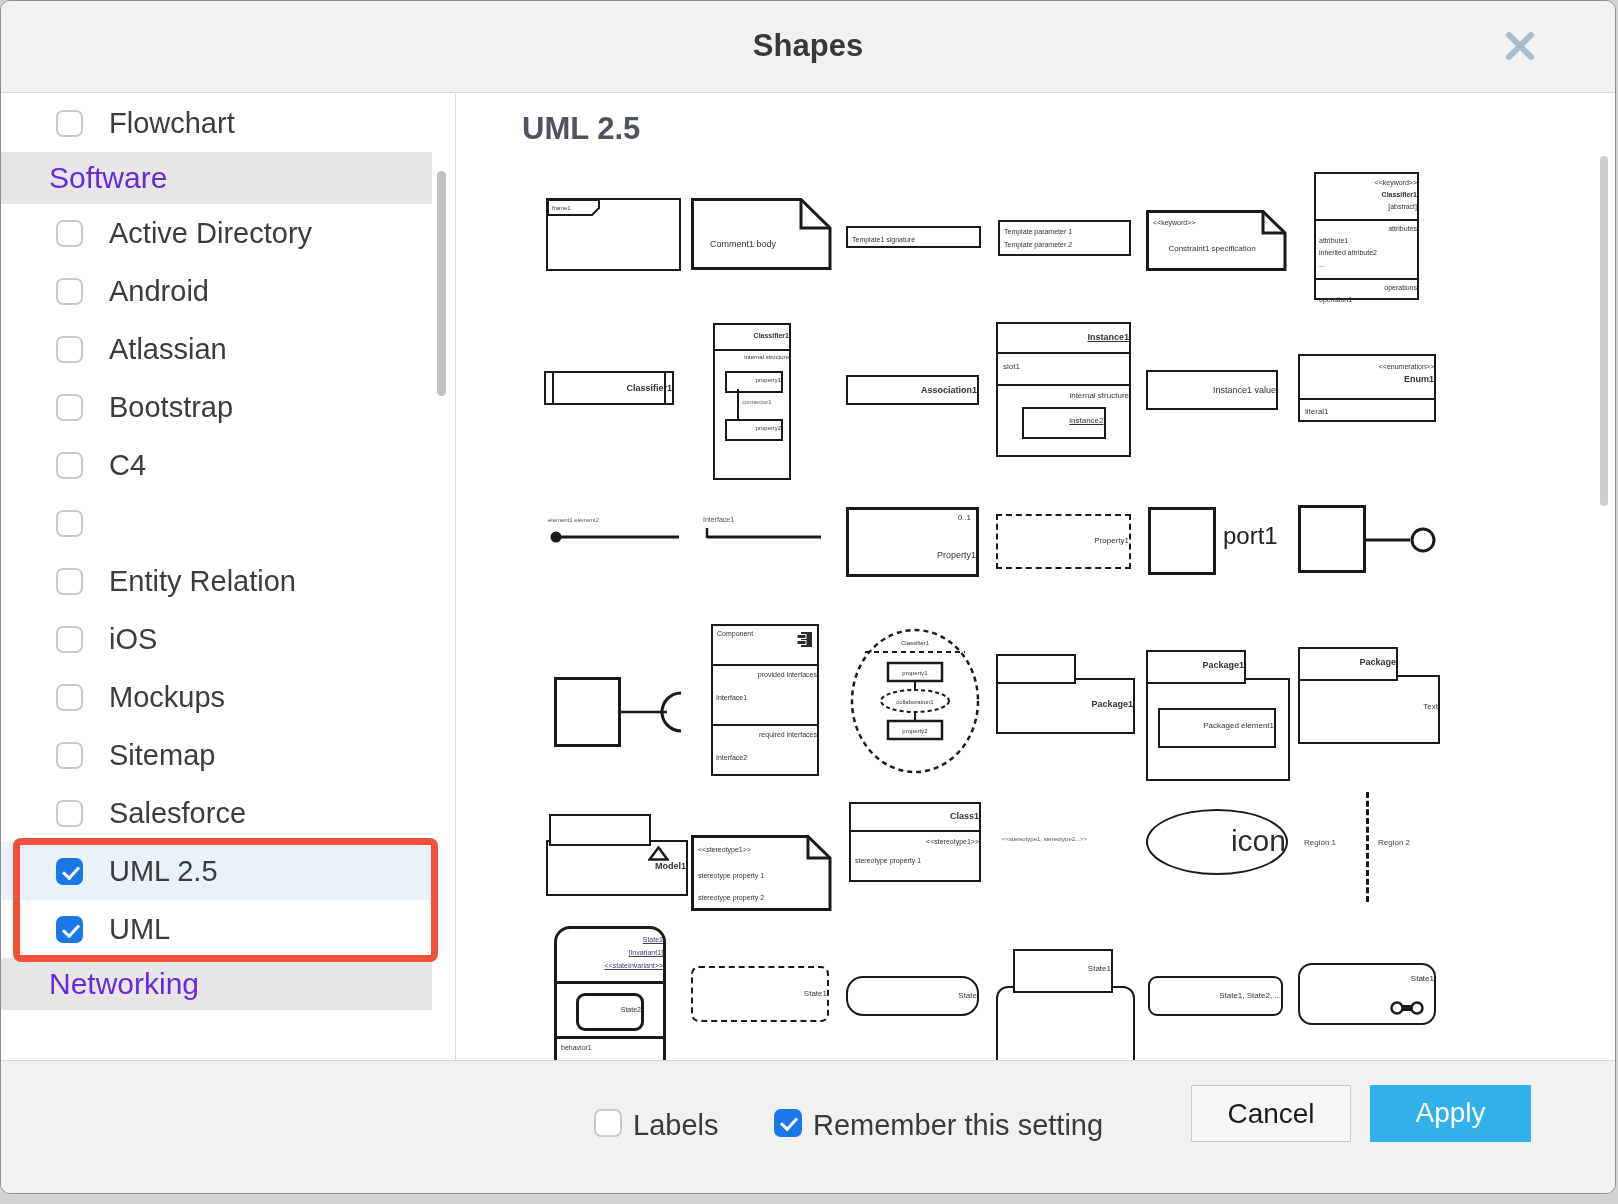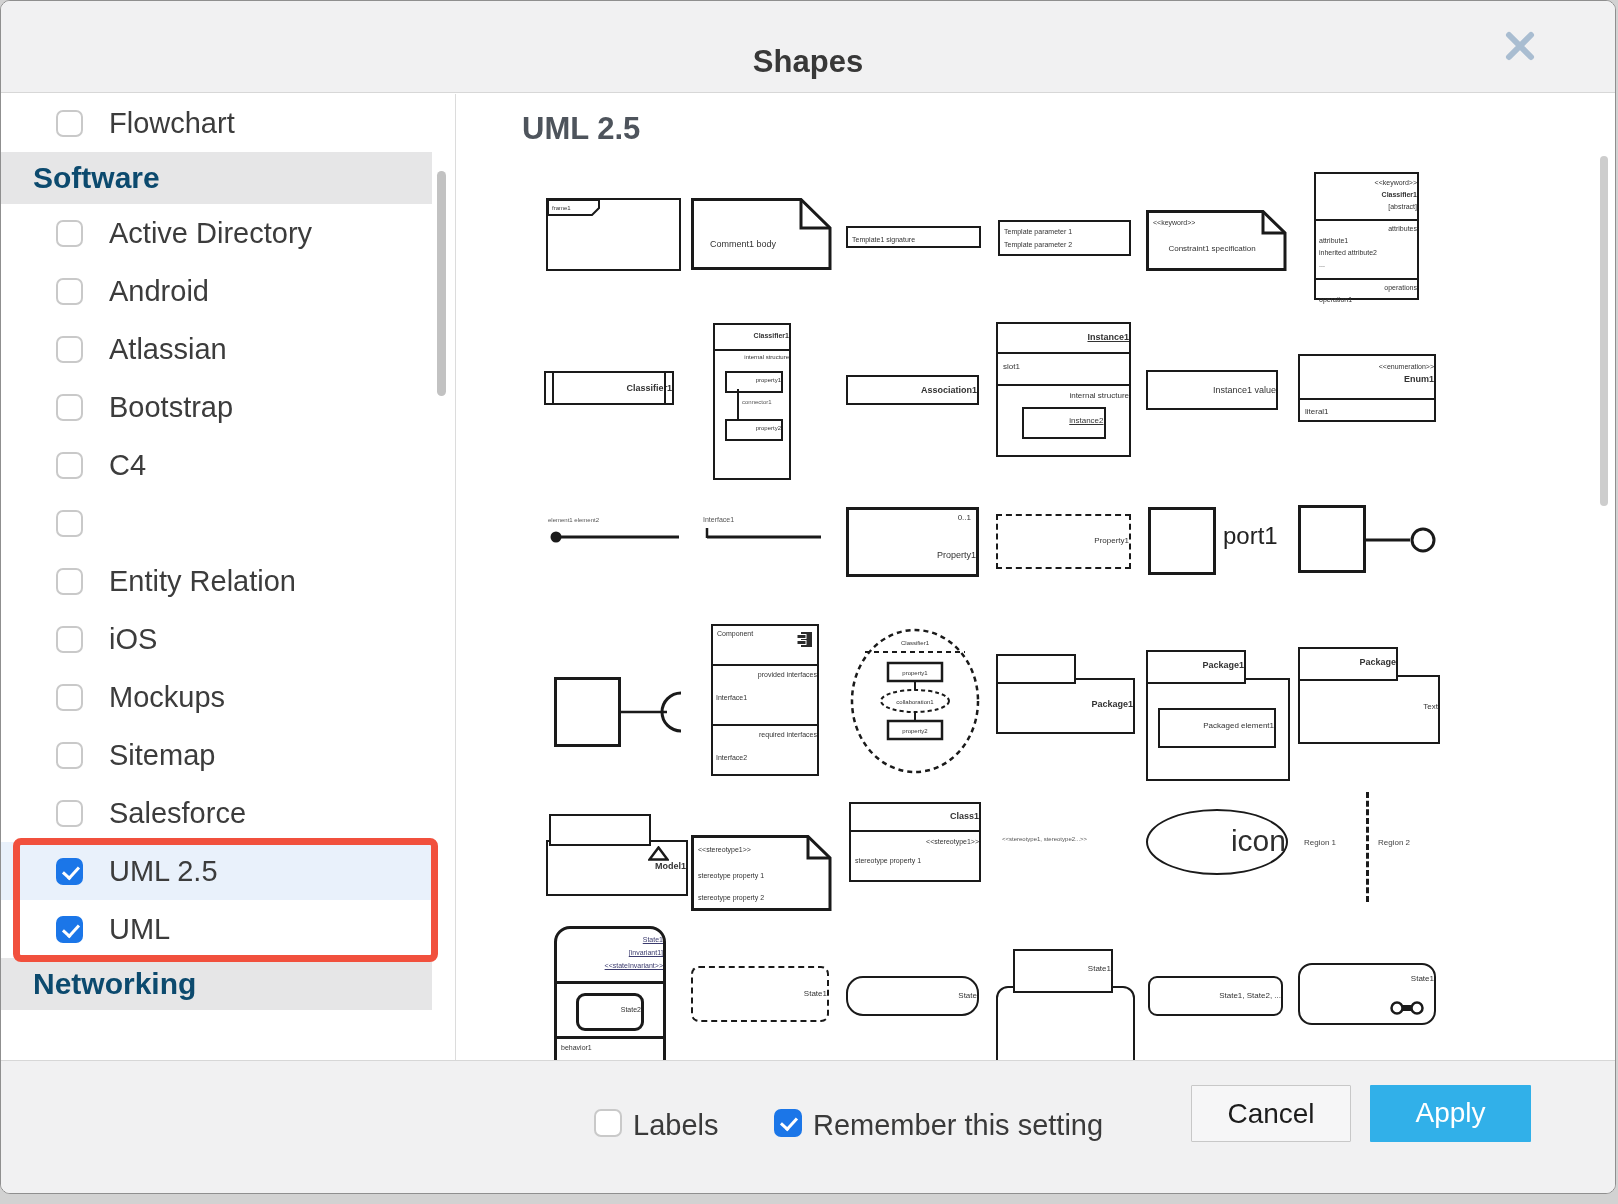--- a/index.html
+++ b/index.html
@@ -1,25 +1,25 @@
 <!DOCTYPE html>
 <html><head>
 <meta charset="utf-8">
 <style>
   html,body{margin:0;padding:0}
   body{width:1618px;height:1204px;background:#d2d2d2;font-family:"Liberation Sans",sans-serif;overflow:hidden;position:relative}
   .dialog{position:absolute;left:0;top:0;width:1616px;height:1194px;background:#fff;border:1px solid #8f8f8f;border-radius:10px;overflow:hidden;box-sizing:border-box}
   
   .hdr{position:absolute;left:0;top:0;right:0;height:92px;background:#f1f1f2;border-bottom:1px solid #d7d7d7;box-sizing:border-box}
-  .hdr .title{margin:16px;text-align:center;line-height:90px;font-size:31px;font-weight:bold;color:#383838}
+  .hdr .title{margin:0;text-align:center;line-height:90px;font-size:31px;font-weight:bold;color:#383838}
   .close{position:absolute;right:78px;top:28px;width:34px;height:34px;cursor:pointer}
   
   .sidebar{position:absolute;left:0;top:93px;width:455px;bottom:133px;background:#fff;border-right:1px solid #dcdcdc;box-sizing:border-box;overflow:hidden}
   .row{height:58px;display:flex;align-items:center;padding-left:55px;box-sizing:border-box;width:431px}
-  .sec{height:52px;display:flex;align-items:center;background:#e6e6e7;font-weight:bold;font-size:30px;color:#0c4a6e;padding-left:32px;box-sizing:border-box;width:431px}
+  .sec{height:52px;display:flex;align-items:center;background:#e6e6e7;font-weight:normal;font-size:30px;color:#6d28d9;padding-left:48px;box-sizing:border-box;width:431px}
   .cb{width:27px;height:27px;border:2px solid #c9c9c9;border-radius:7px;background:#fff;margin-right:26px;flex:none;box-sizing:border-box;position:relative}
   .cb.on{background:#1b76e8;border-color:#1b76e8}
   .cb.on::after{content:"";position:absolute;left:8px;top:3px;width:7px;height:13px;border:solid #fff;border-width:0 3px 3px 0;transform:rotate(42deg)}
   .lbl{font-size:29px;color:#3c3c3c;white-space:nowrap}
   .selrow{background:#e9f1fb}
   .redbox{position:absolute;left:12px;top:744px;width:425px;height:124px;border:7px solid #f1503d;border-radius:8px;box-sizing:border-box;pointer-events:none}
   .sb-thumb{position:absolute;left:436px;top:77px;width:9px;height:225px;background:#c2c2c2;border-radius:5px}
   
   .ftr{position:absolute;left:0;right:0;bottom:0;height:133px;background:#f1f1f2;border-top:1px solid #d7d7d7;box-sizing:border-box}
   .flbl{position:absolute;font-size:29px;color:#3a3a3a;white-space:nowrap}

